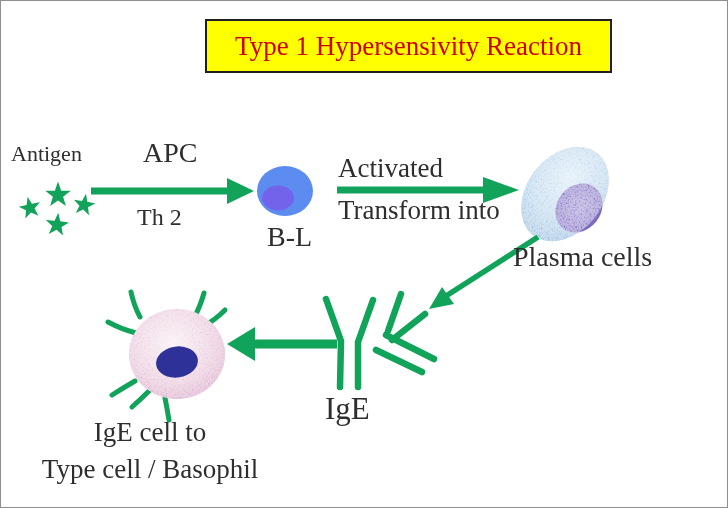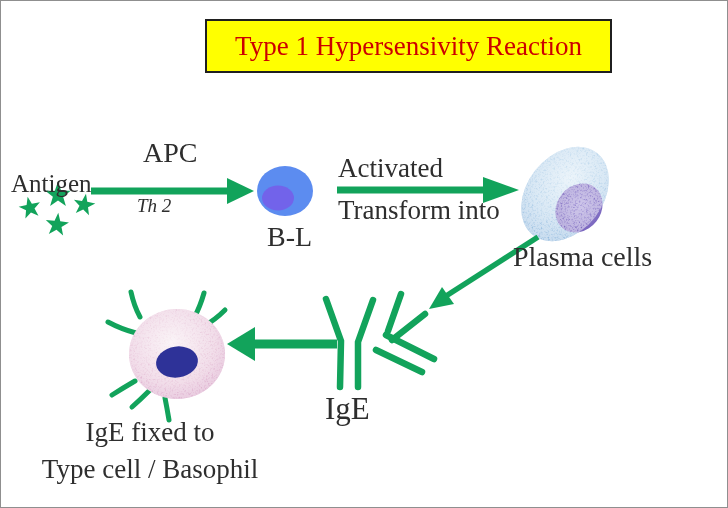--- a/index.html
+++ b/index.html
@@ -19,23 +19,23 @@
   .bl-body{fill:var(--bl-cell-body);}
   .bl-nuc{fill:var(--bl-cell-nucleus);}
   .mast-nuc{fill:var(--mast-nucleus);}
   .title-box{
     position:absolute;left:161px;top:18px;width:407px;height:54px;box-sizing:border-box;
     background:var(--title-bg);border:2px solid var(--title-border);
     display:flex;align-items:center;justify-content:center;margin-left:43px;
   }
   .title-text{font-size:27px;color:var(--title-text);white-space:nowrap;}
   .lbl{position:absolute;color:var(--ink);white-space:nowrap;line-height:1.1;}
-  .lbl-antigen{left:10px;top:141px;font-size:25px;margin-top:28px;}
+  .lbl-antigen{left:10px;top:141px;font-size:22px;}
   .lbl-apc{left:142px;top:137px;font-size:28px;}
-  .lbl-th2{left:136px;top:195px;font-size:19px;font-style:italic;}
+  .lbl-th2{left:136px;top:203px;font-size:24px;}
   .lbl-bl{left:266px;top:221px;font-size:28px;}
   .lbl-activated{left:337px;top:145px;font-size:27px;margin-top:8px;}
   .lbl-transform{left:337px;top:195px;font-size:27px;}
   .lbl-plasma{left:512px;top:241px;font-size:28px;}
   .lbl-ige{left:324px;top:391px;font-size:31px;}
   .caption{
     position:absolute;left:8px;top:413px;width:282px;text-align:center;
     color:var(--ink);font-size:27px;line-height:37px;
   }
   .watermark{position:absolute;right:12px;top:468px;font-size:22px;color:var(--watermark-color);}
@@ -150,17 +150,17 @@
   <div class="lbl lbl-antigen">Antigen</div>
   <div class="lbl lbl-apc">APC</div>
   <div class="lbl lbl-th2">Th 2</div>
   <div class="lbl lbl-bl">B-L</div>
   <div class="lbl lbl-activated">Activated</div>
   <div class="lbl lbl-transform">Transform into</div>
   <div class="lbl lbl-plasma">Plasma cells</div>
   <div class="lbl lbl-ige">IgE</div>
 
   <div class="caption">
-    <div>IgE fixed to</div>
+    <div>IgE cell to</div>
     <div>Type cell / Basophil</div>
   </div>
 
 </div>
 
 </body></html>

